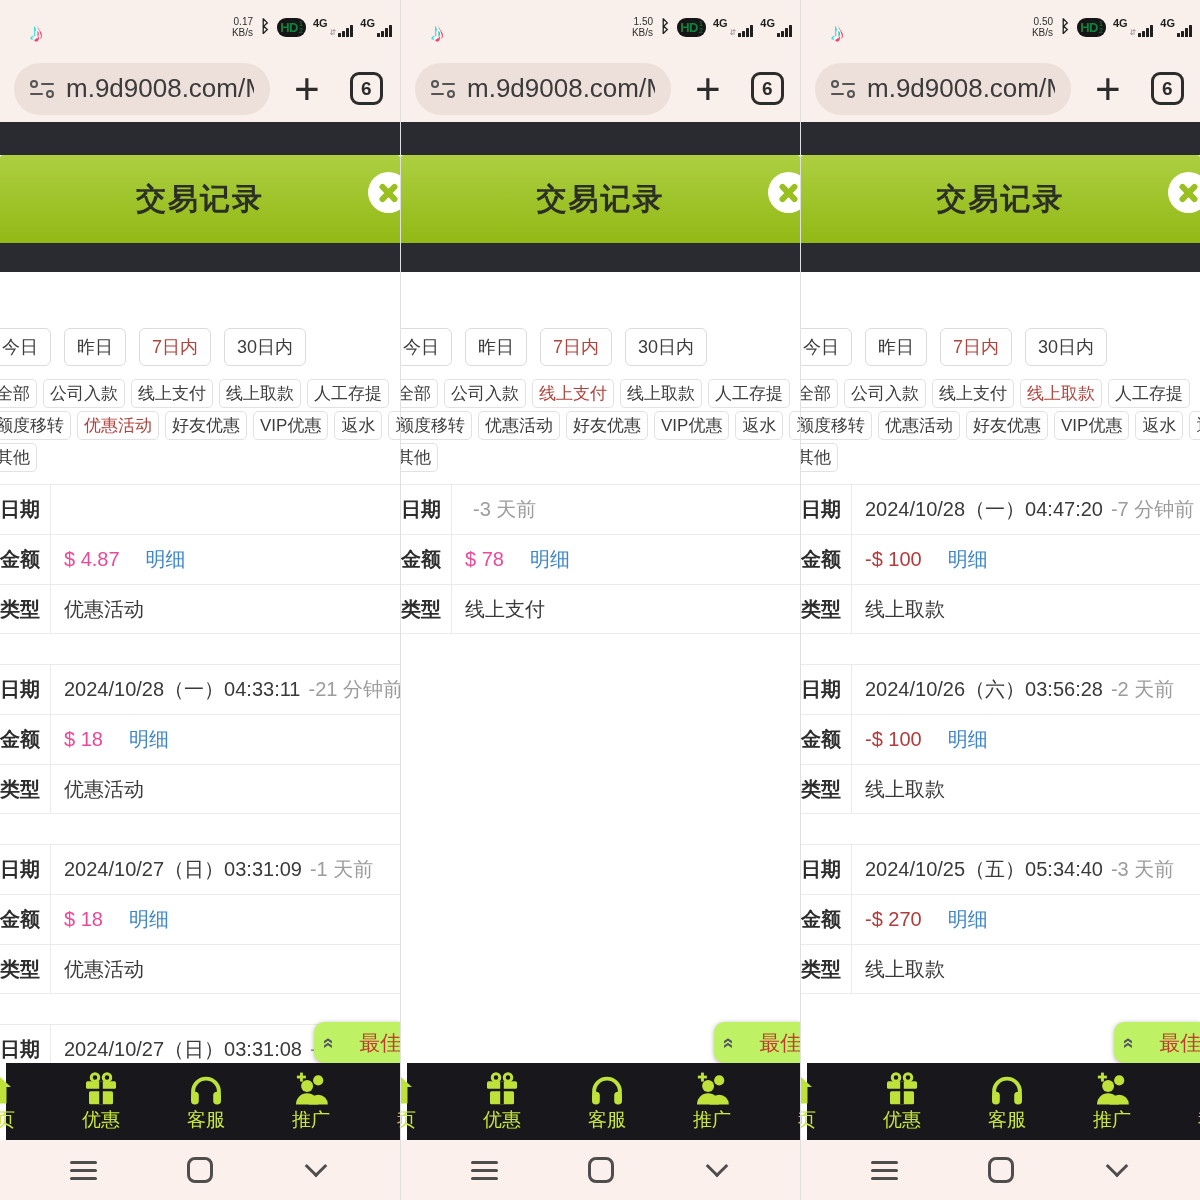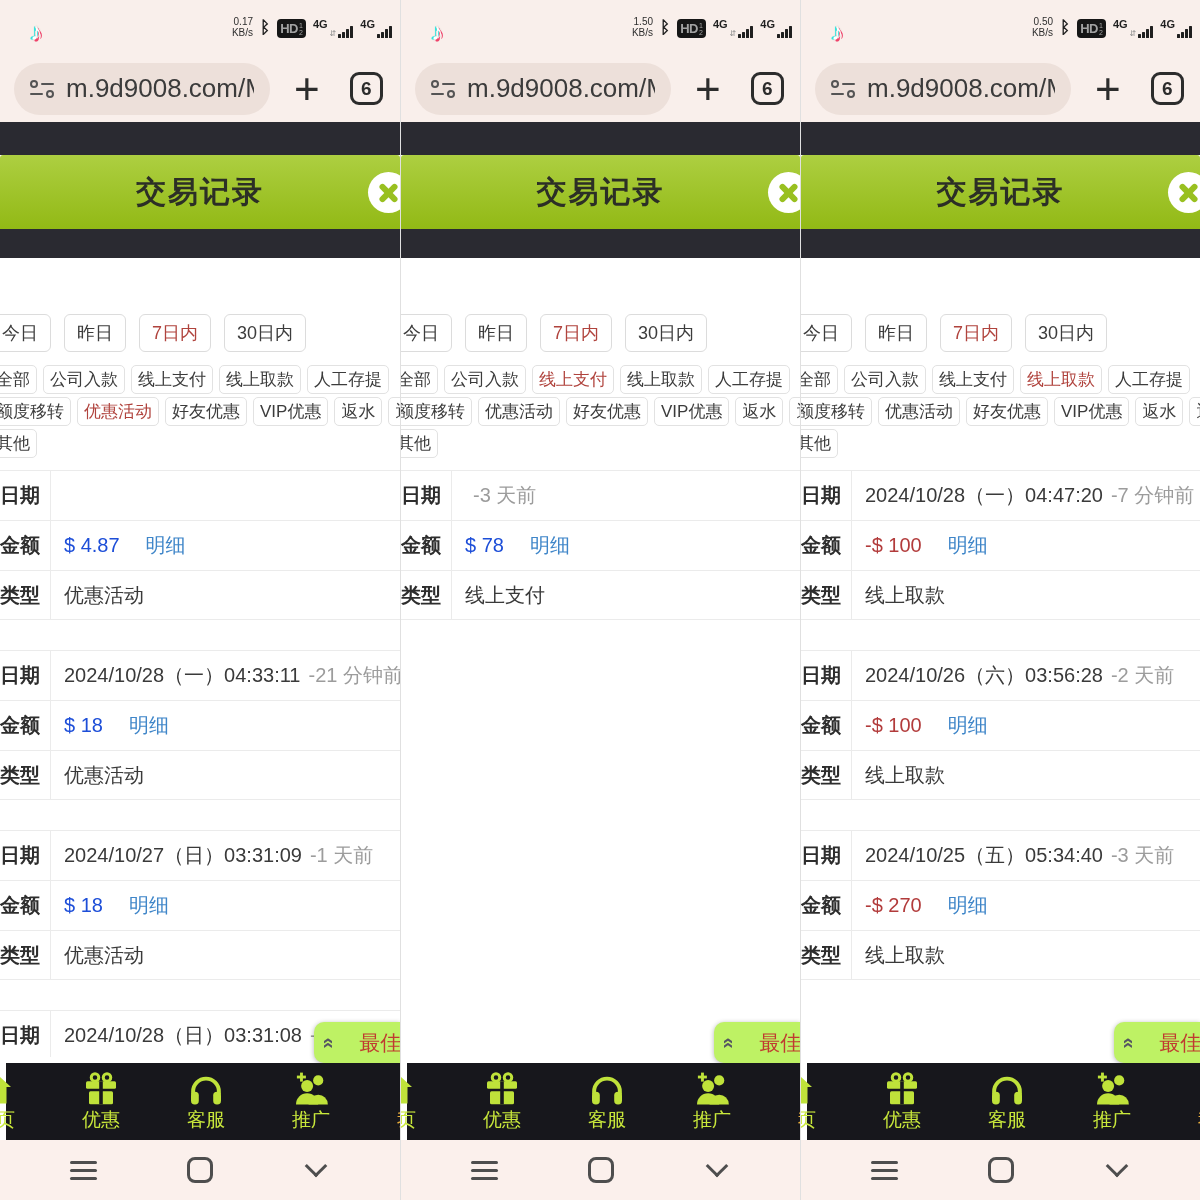--- a/index.html
+++ b/index.html
@@ -6,25 +6,25 @@
   body { font-family:"Liberation Sans", sans-serif; background:#000; }
   .screen { width:1200px; height:1200px; display:flex; overflow:hidden; }
   .panel { width:400px; height:1200px; position:relative; overflow:hidden; background:#fff; flex:0 0 400px; }
   .panel + .panel { border-left:1px solid rgba(0,0,0,.12); }
 
   
   .statusbar { height:55px; background:#f9efeb; position:relative; }
   .tiktok { position:absolute; left:30px; top:18px; font-size:24px; color:#fff;
             text-shadow:-2px 0 0 #35e3dd, 2px 2px 0 #f0436a, 0 0 2px rgba(0,0,0,.35); }
   .tiktok::before { content:"♪"; }
-  .sbright { position:absolute; right:8px; top:16px; display:flex; align-items:flex-end; gap:7px; }
+  .sbright { position:absolute; right:8px; top:16px; display:flex; align-items:center; gap:7px; }
   .kbps { font-size:10px; line-height:1.1; color:#2e2e2e; text-align:right; }
   .bt { font-size:17px; color:#1f1f1f; font-weight:bold; }
   .bt::before { content:"ᛒ"; }
-  .hdbadge { background:#161616; color:#a3a3a3; border-radius:4px; padding:2px 3px; display:flex; align-items:center; }
+  .hdbadge { background:#161616; color:#15803d; border-radius:9px; padding:2px 3px; display:flex; align-items:center; }
   .hdtxt { font-size:13px; font-weight:bold; letter-spacing:-0.5px; }
   .hdnums { display:flex; flex-direction:column; font-size:7px; line-height:1; margin-left:1px; }
   .sig { display:flex; align-items:flex-end; gap:2px; }
   .g4 { font-size:11px; font-weight:bold; color:#1f1f1f; line-height:1; margin-bottom:8px; }
   .arr { font-size:8px; color:#8d8d8d; margin-bottom:0; }
   .arr::before { content:"⇵"; }
   .bars { display:flex; align-items:flex-end; gap:1px; }
   .bars i { display:block; width:3px; background:#1f1f1f; border-radius:0.5px; }
   .bars i:nth-child(1){height:4px;} .bars i:nth-child(2){height:6px;}
   .bars i:nth-child(3){height:9px;} .bars i:nth-child(4){height:12px;}
@@ -38,21 +38,21 @@
   .tune .l1 { left:11px; top:3px; width:13px; height:2.4px; background:#545454; border-radius:2px; }
   .tune .l2 { left:0; top:13px; width:13px; height:2.4px; background:#545454; border-radius:2px; }
   .tune .c2 { right:0; top:10px; width:8px; height:8px; border:2.4px solid #545454; border-radius:50%; }
   .urltext { font-size:26px; color:#3b3b3b; white-space:nowrap; overflow:hidden; }
   .plus { margin-left:24px; font-size:44px; font-weight:300; color:#2c2c2c; line-height:1; }
   .tabbox { margin-left:30px; width:33px; height:33px; border:3px solid #2c2c2c; border-radius:9px;
             display:flex; align-items:center; justify-content:center; font-size:19px; font-weight:bold; color:#2c2c2c; }
 
   
   .darkstrip { height:33px; background:#2a2a31; }
-  .appheader { height:74px; background:linear-gradient(#adcf41,#92b915); position:relative;
+  .appheader { height:88px; background:linear-gradient(#adcf41,#92b915); position:relative;
                display:flex; align-items:center; justify-content:center; border-radius:3px 3px 0 0; }
   .apptitle { font-size:30px; font-weight:bold; color:#2c2f26; letter-spacing:2px; }
   .closex { position:absolute; right:-9px; top:17px; width:41px; height:41px; background:#fff; border-radius:50%; }
   .closex::before, .closex::after { content:""; position:absolute; left:9px; top:17.5px; width:23px; height:6px;
     background:#99c020; border-radius:3px; }
   .closex::before { transform:rotate(45deg); }
   .closex::after { transform:rotate(-45deg); }
   .darkstrip2 { height:29px; background:#2a2a31; }
 
   
@@ -70,21 +70,21 @@
 
   .records { margin-top:12px; }
   .card { width:452px; margin-bottom:30px; }
   .row { display:flex; height:50px; border-top:1px solid #ebebeb; }
   .card .row:last-child { border-bottom:1px solid #ebebeb; }
   .rlabel { width:62px; padding-left:11px; font-weight:bold; font-size:20px; color:#2d2d2d;
             display:flex; align-items:center; border-right:1px solid #ebebeb; white-space:nowrap; }
   .rvalue { padding-left:13px; font-size:20px; color:#3a3a3a; display:flex; align-items:center; white-space:nowrap; }
   .ago { color:#9c9c9c; margin-left:8px; }
   .amt { font-weight:normal; }
-  .amt.pos { color:#1d4ed8; }
+  .amt.pos { color:#ec4899; }
   .amt.neg { color:#b23b3b;text-align:right; }
   .detail { color:#3f86c9; margin-left:26px; cursor:pointer; }
 
   
   .floatbtn { position:absolute; right:0; top:1022px; height:41px; width:86px; background:#bef264;
               border-radius:10px 0 0 10px; box-shadow:0 1px 5px rgba(0,0,0,.3);
               display:flex; align-items:center; padding-left:10px; gap:24px; overflow:hidden; z-index:5; }
   .chevup { color:#565662; font-size:20px; font-weight:bold; transform:rotate(90deg); line-height:1; }
   .chevup::before { content:"«"; }
   .fblabel { color:#c03a30; font-size:21px; white-space:nowrap; }
@@ -255,21 +255,21 @@
             <div class="row">
                 <div class="rlabel">类型</div>
               <div class="rvalue">优惠活动</div>
               </div>
           </div>
 
           <div class="card">
             <div class="row">
                 <div class="rlabel">日期</div>
               <div class="rvalue">
-                  <span>2024/10/28（日）03:31:08</span>
+                  <span>2024/10/27（日）03:31:08</span>
                   <span class="ago">-1 天前</span>
                 </div>
               </div>
             <div class="row">
                 <div class="rlabel">金额</div>
               <div class="rvalue">
                   <span class="amt pos">$ 0.38</span>
                   <span class="detail">明细</span>
                 </div>
               </div>

